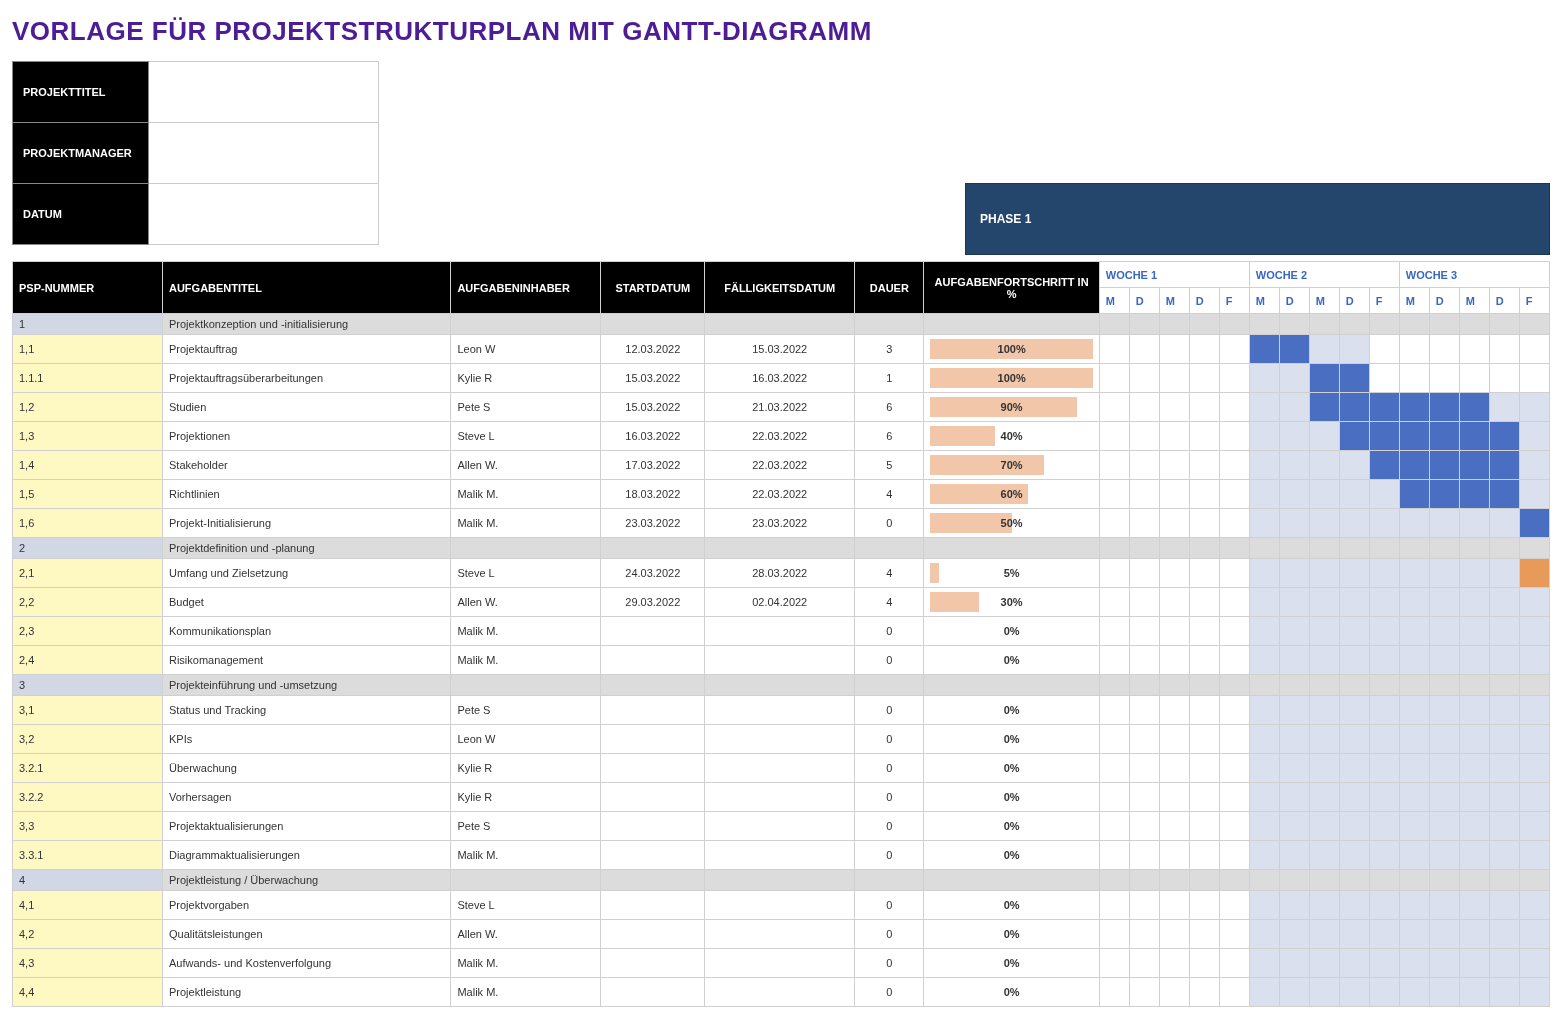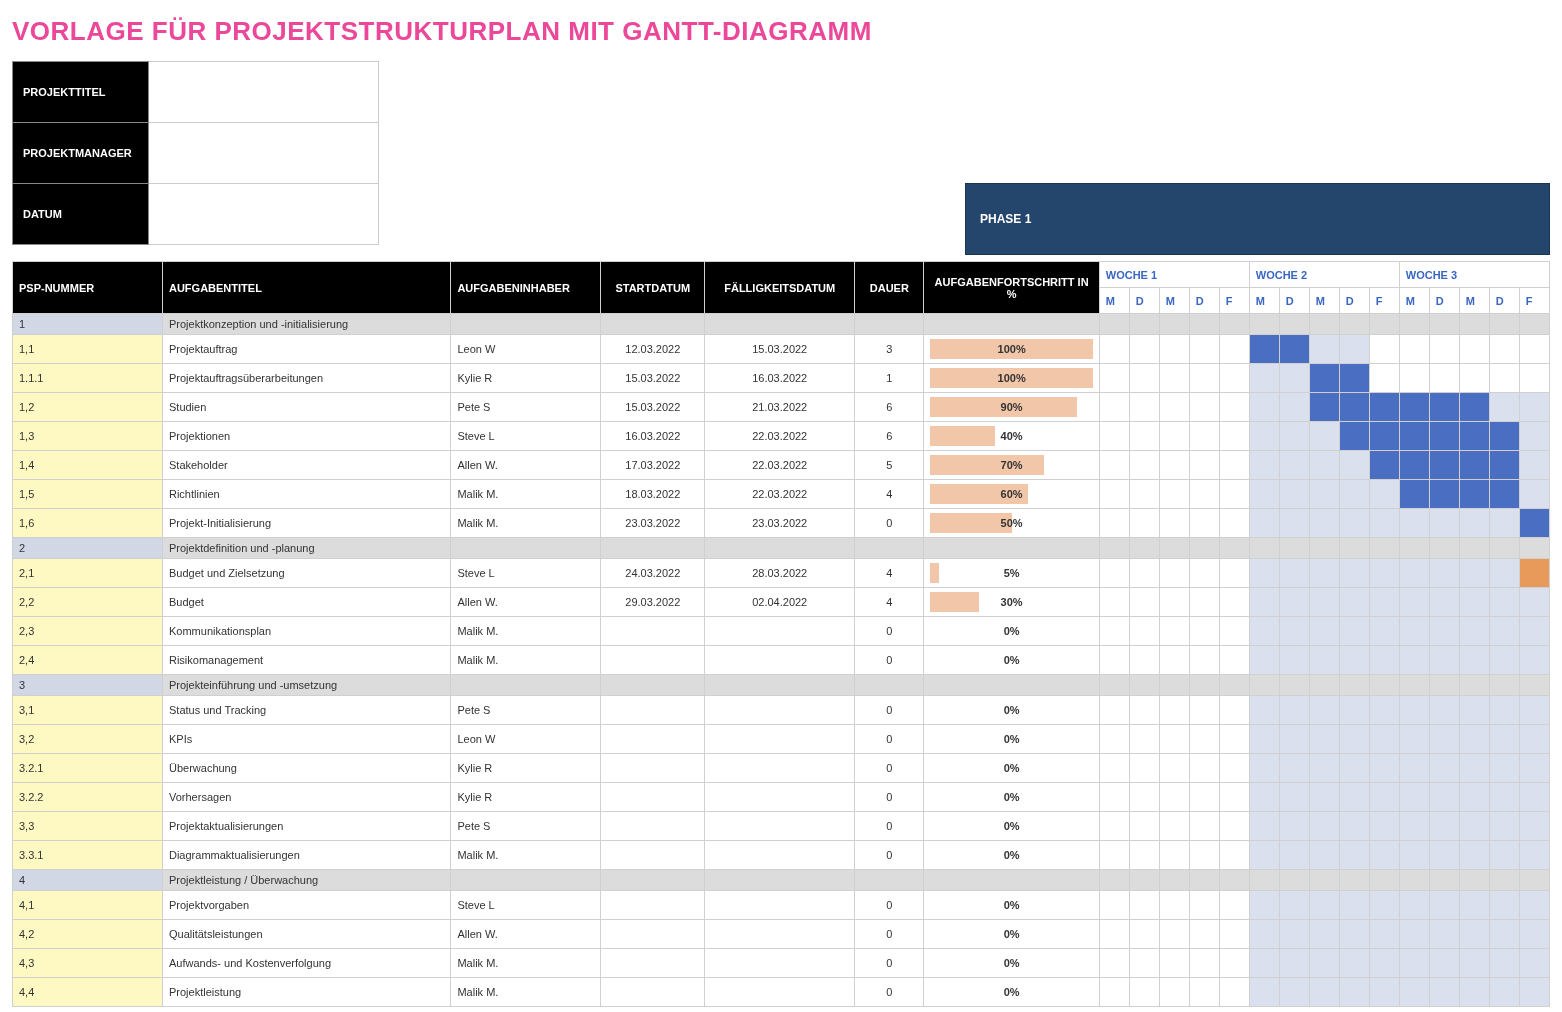--- a/index.html
+++ b/index.html
@@ -9,21 +9,21 @@
     font-family: Arial, sans-serif;
     font-size: 12px;
     color: #333;
     background: #fff;
   }
   h1 {
     font-family: "Century Gothic", "Trebuchet MS", Arial, sans-serif;
     font-weight: bold;
     font-size: 26px;
     letter-spacing: 0.5px;
-    color: #ec4899;
+    color: #4c1d95;
     margin: 4px 0 14px 0;
   }
   .meta-table {
     border-collapse: collapse;
     margin-bottom: 10px;
   }
   .meta-table td.label {
     background: #000;
     color: #fff;
     font-weight: bold;
@@ -426,21 +426,21 @@
         <td class="g blank"></td>
         <td class="g blank"></td>
         <td class="g blank"></td>
         <td class="g blank"></td>
         <td class="g blank"></td>
         <td class="g blank"></td>
         <td class="g blank"></td>
       </tr>
       <tr>
         <td class="wbs">2,1</td>
-        <td>Budget und Zielsetzung</td>
+        <td>Umfang und Zielsetzung</td>
         <td>Steve L</td>
         <td class="center">24.03.2022</td>
         <td class="center">28.03.2022</td>
         <td class="center">4</td>
         <td class="prog-cell">
           <div class="prog-wrap">
             <div class="prog-bar" style="width:5%"></div>
             <div class="prog-txt">5%</div>
           </div>
         </td>

